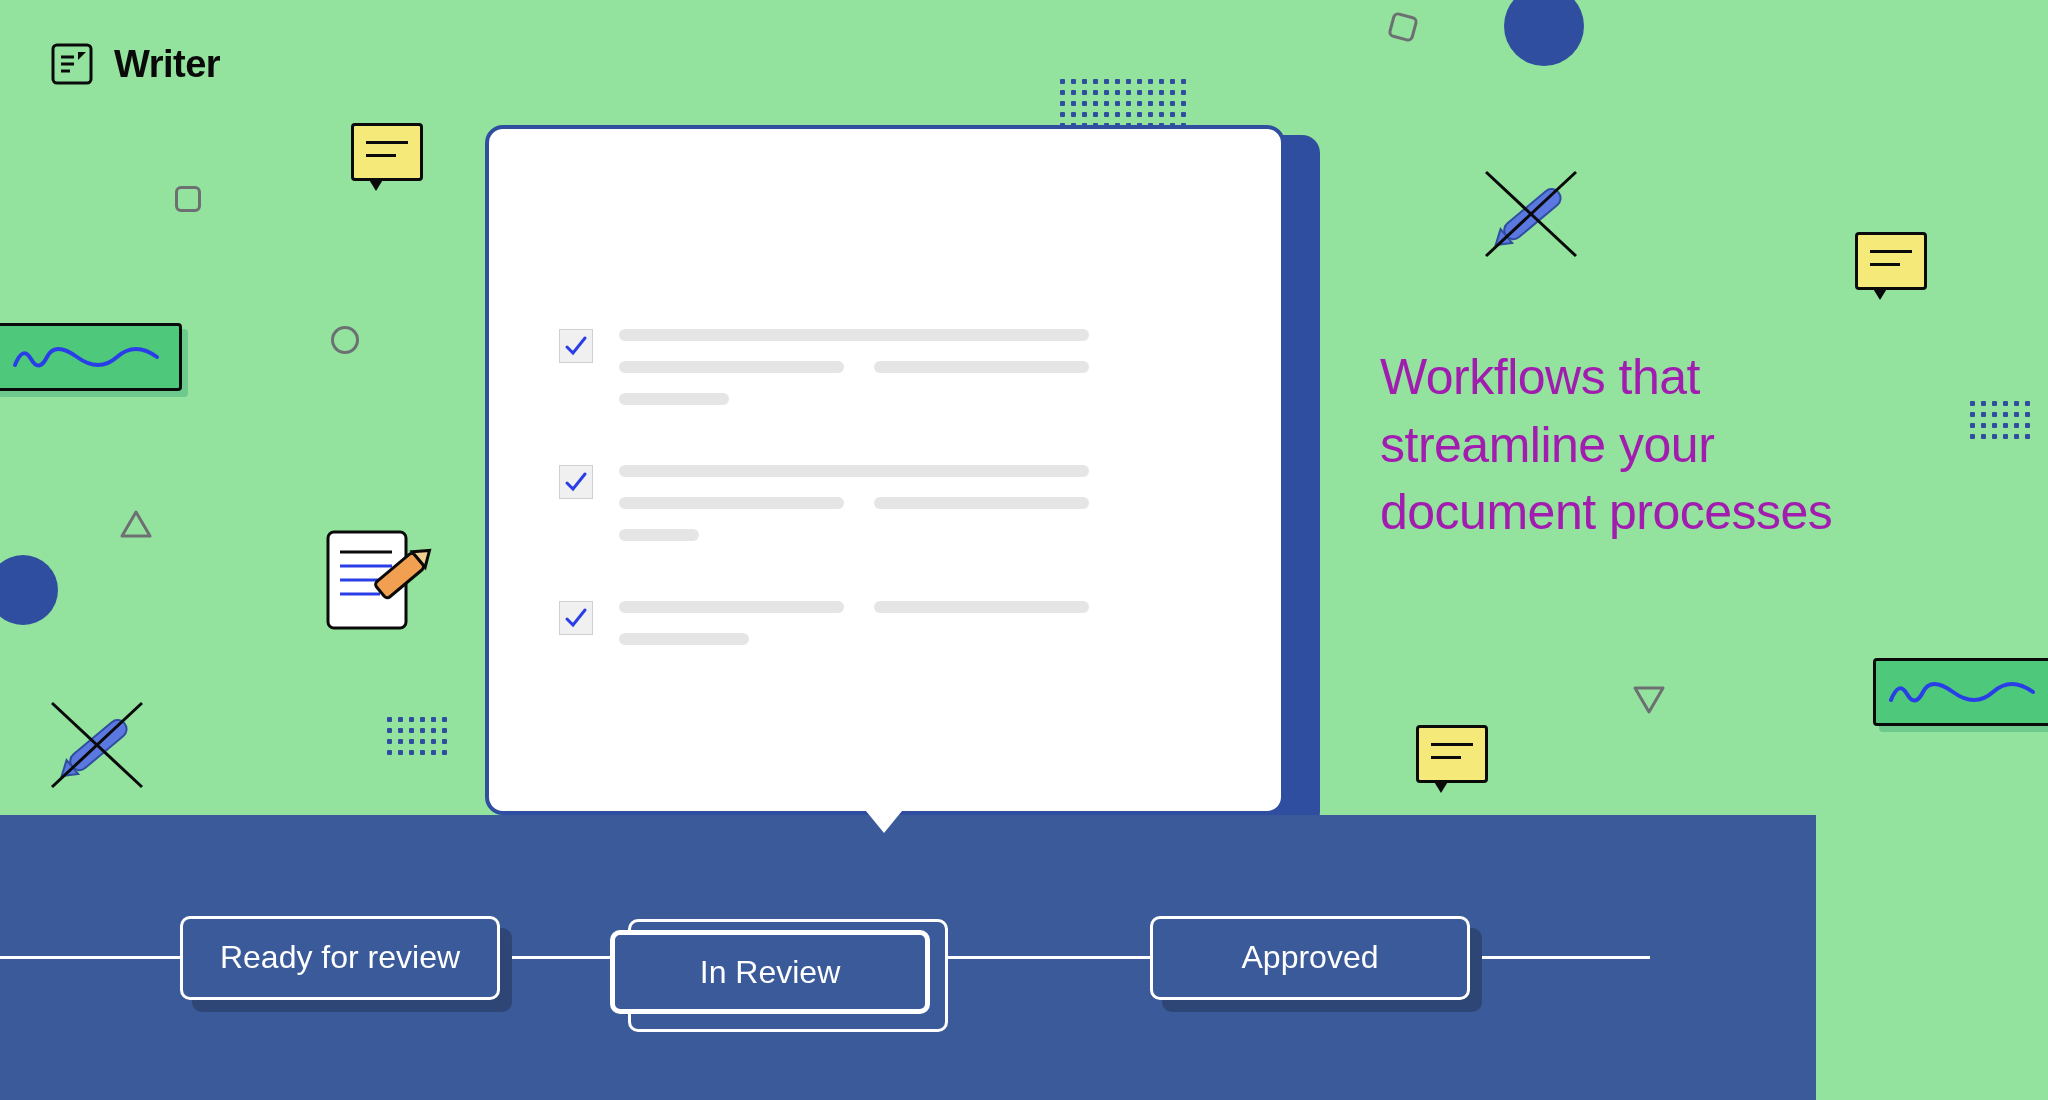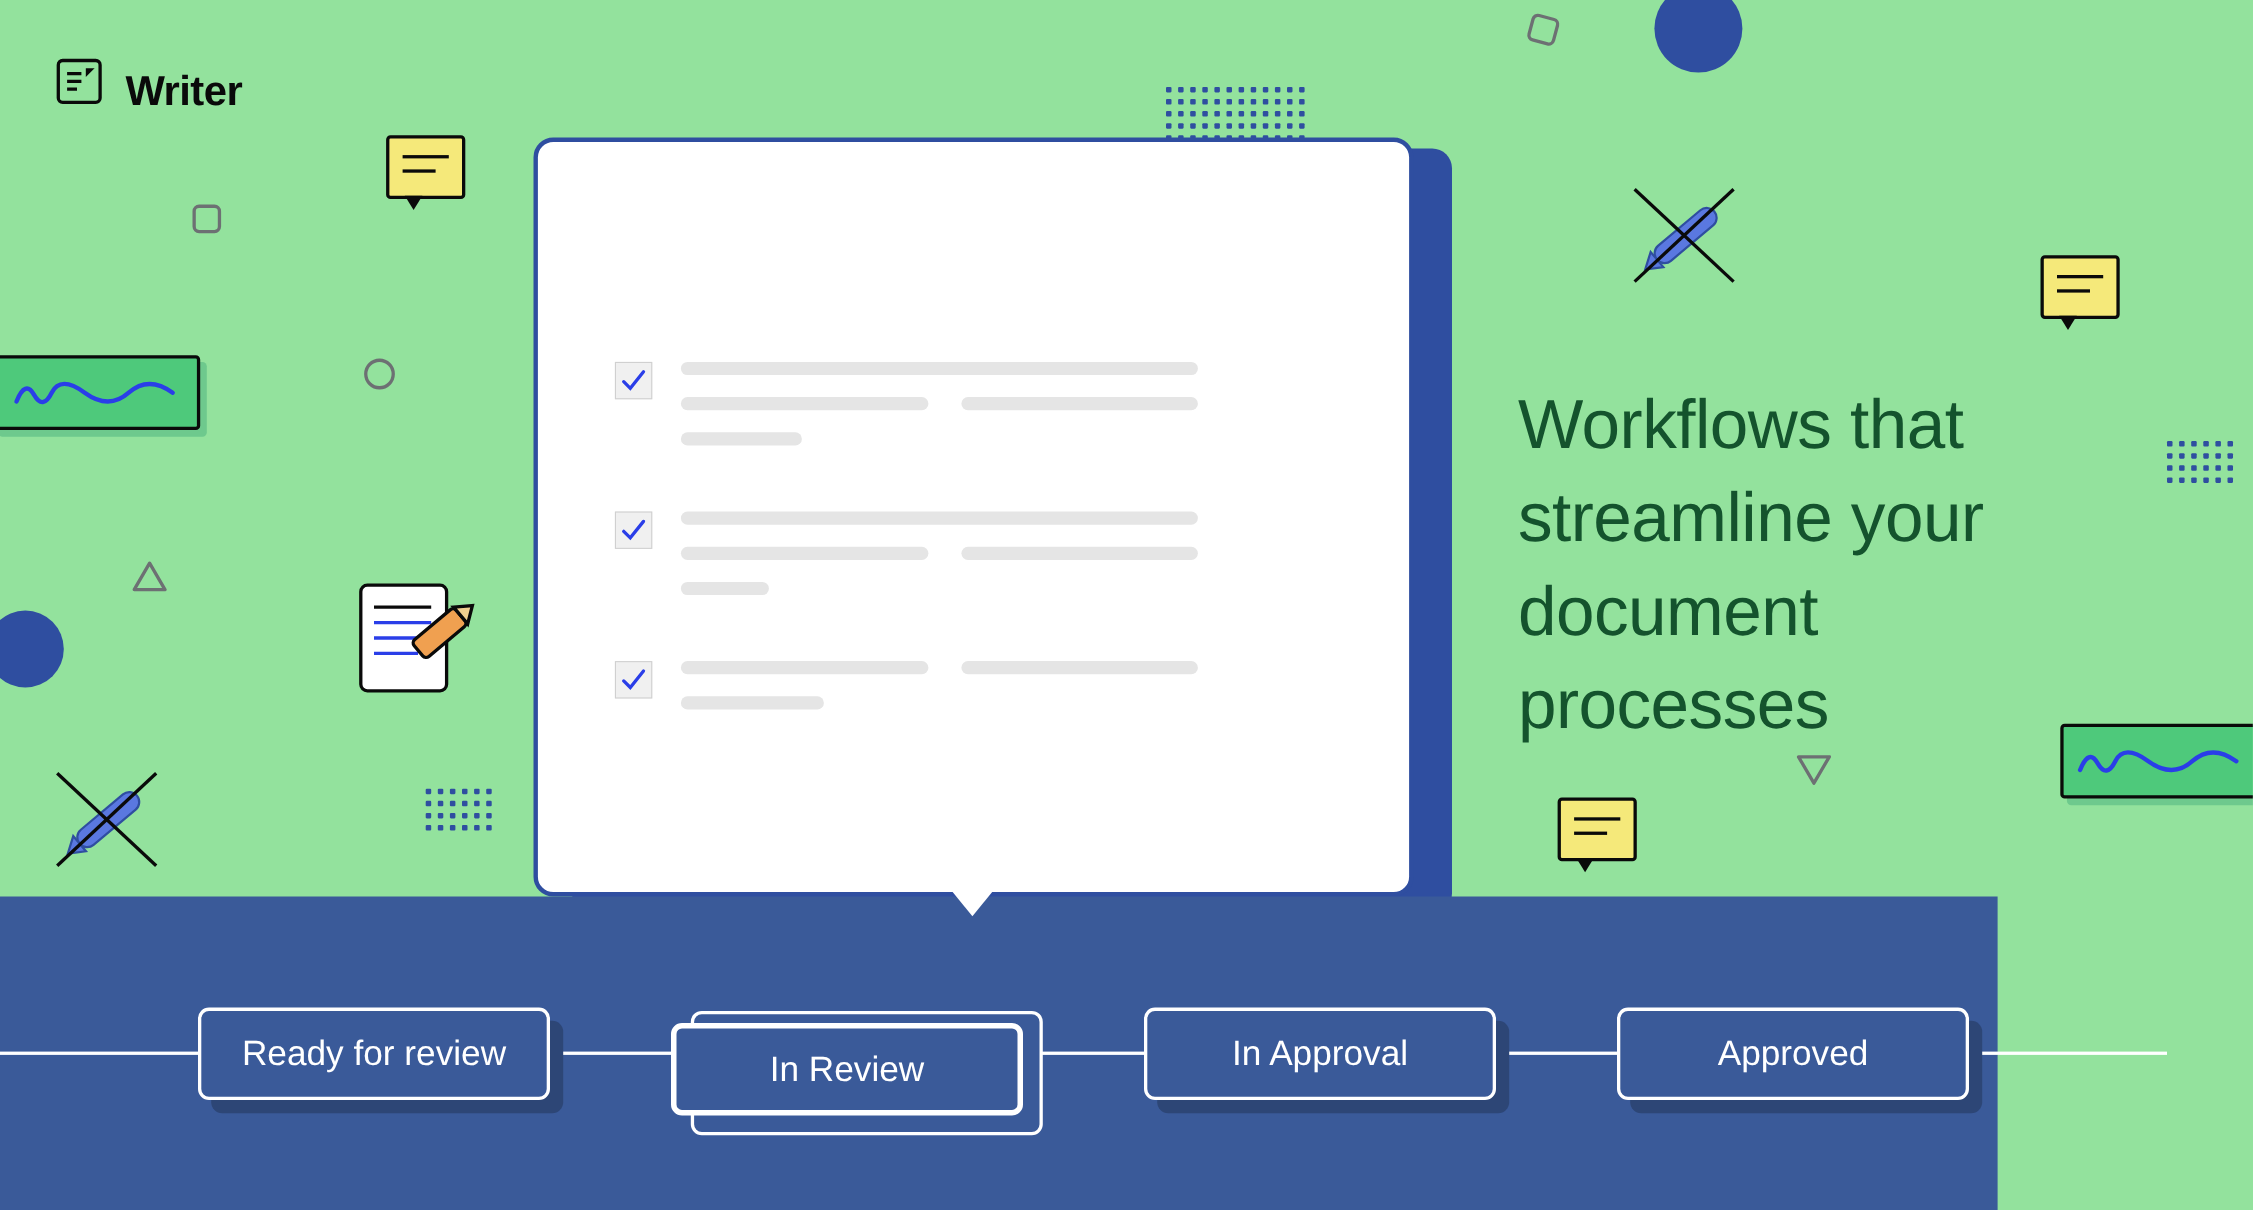--- a/index.html
+++ b/index.html
@@ -23,21 +23,20 @@
   }
   .logo-icon {
     width: 44px;
     height: 44px;
   }
   .logo-text {
     font-size: 38px;
     font-weight: 600;
     color: #0a0a0a;
     letter-spacing: -0.5px;
-    margin-top: 20px;
   }
 
   
   .deco { position: absolute; }
   .deco-square-outline {
     width: 26px; height: 26px;
     border: 3px solid #6d7073;
     border-radius: 6px;
   }
   .deco-circle-outline {
@@ -164,24 +163,24 @@
     background: #e5e5e5;
     border-radius: 6px;
   }
 
   
   .headline {
     position: absolute;
     top: 344px;
     left: 1380px;
     width: 550px;
-    font-size: 63px;
+    font-size: 50px;
     font-weight: 500;
     line-height: 1.35;
-    color: #14532d;
+    color: #a21caf;
     letter-spacing: -.5px;
   }
 
   
   .footer {
     position: absolute;
     top: 815px;
     left: 0;
     width: 1816px;
     height: 285px;
@@ -520,26 +519,20 @@
         </div>
     </div>
     <div class="connector short"></div>
     <div class="stage active">
       <div class="stage-shadow"></div>
       <div class="stage-box">
           <span>In Review</span>
         </div>
     </div>
     <div class="connector short"></div>
-    <div class="stage">
-      <div class="stage-shadow"></div>
-      <div class="stage-box">
-          <span>In Approval</span>
-        </div>
-    </div>
     <div class="connector short"></div>
     <div class="stage">
       <div class="stage-shadow"></div>
       <div class="stage-box">
           <span>Approved</span>
         </div>
     </div>
     <div class="connector edge"></div>
   </div>
 </div>

